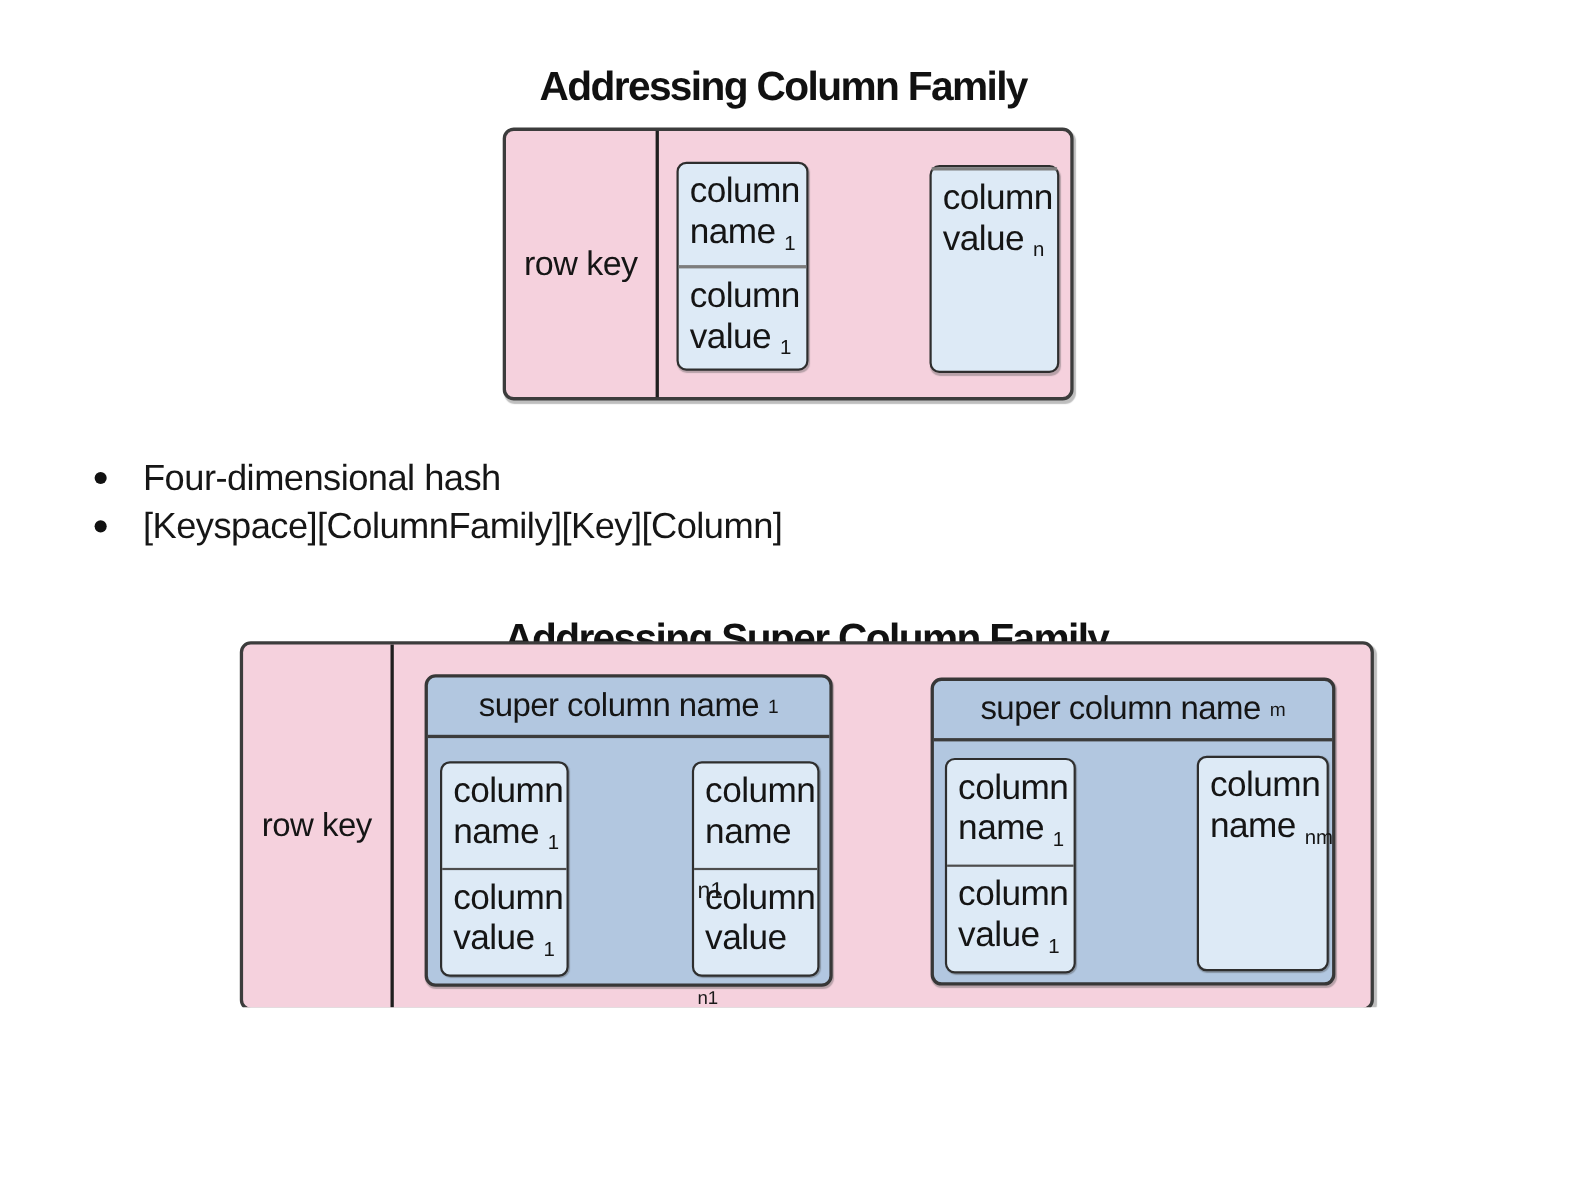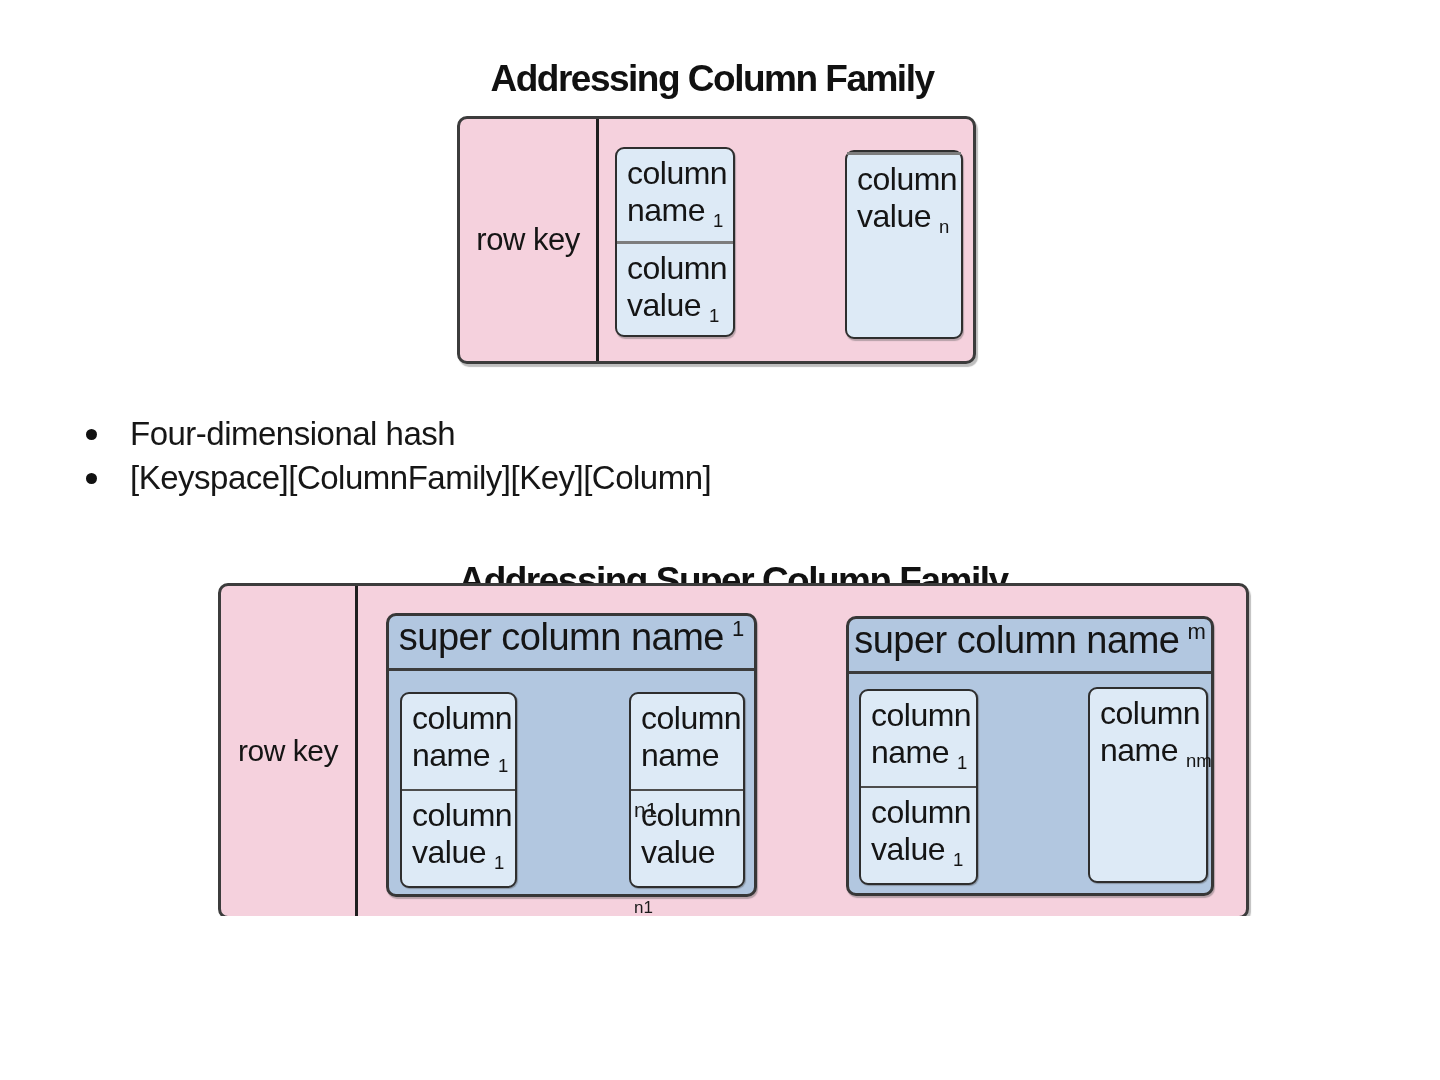--- a/index.html
+++ b/index.html
@@ -30,22 +30,22 @@
     flex:1;padding:6px 2px 0 10px;font-size:32px;line-height:37px;letter-spacing:-0.5px;
   }
   .cell.value{border-top:3px solid #7d7d7d;}
   .sub{font-size:0.58em;vertical-align:-0.34em;margin-left:8px;letter-spacing:0;}
   
   .supercol{
     position:absolute;background:var(--blue);border:3px solid #373737;border-radius:10px;
     box-shadow:1px 2px 1px rgba(90,90,90,.4);
   }
   .sc-header{
-    height:52px;border-bottom:3px solid #3c3c3c;display:flex;align-items:flex-start;justify-content:center;
-    font-size:38px;letter-spacing:-0.5px;
+    height:52px;border-bottom:3px solid #3c3c3c;display:flex;align-items:center;justify-content:center;
+    font-size:30px;letter-spacing:-0.5px;
   }
   .supercol .colpair{box-shadow:1px 1px 1px rgba(70,70,70,.4);}
   .supercol .cell.value{border-top:2.5px solid #4d4d4d;}
   .artifact-overlap{position:absolute;font-size:21px;letter-spacing:0;color:#1a1a1a;}
   .artifact-below{position:absolute;font-size:17px;letter-spacing:0;color:#1a1a1a;}
   
   .bullets{position:absolute;}
   .bullet-row{display:flex;align-items:flex-start;margin-bottom:4px;}
   .dot{width:11px;height:11px;border-radius:50%;background:#111;margin:15px 33px 0 0;flex:none;}
   .bullet-text{font-size:33px;line-height:40px;letter-spacing:-0.5px;white-space:nowrap;color:#161616;}

